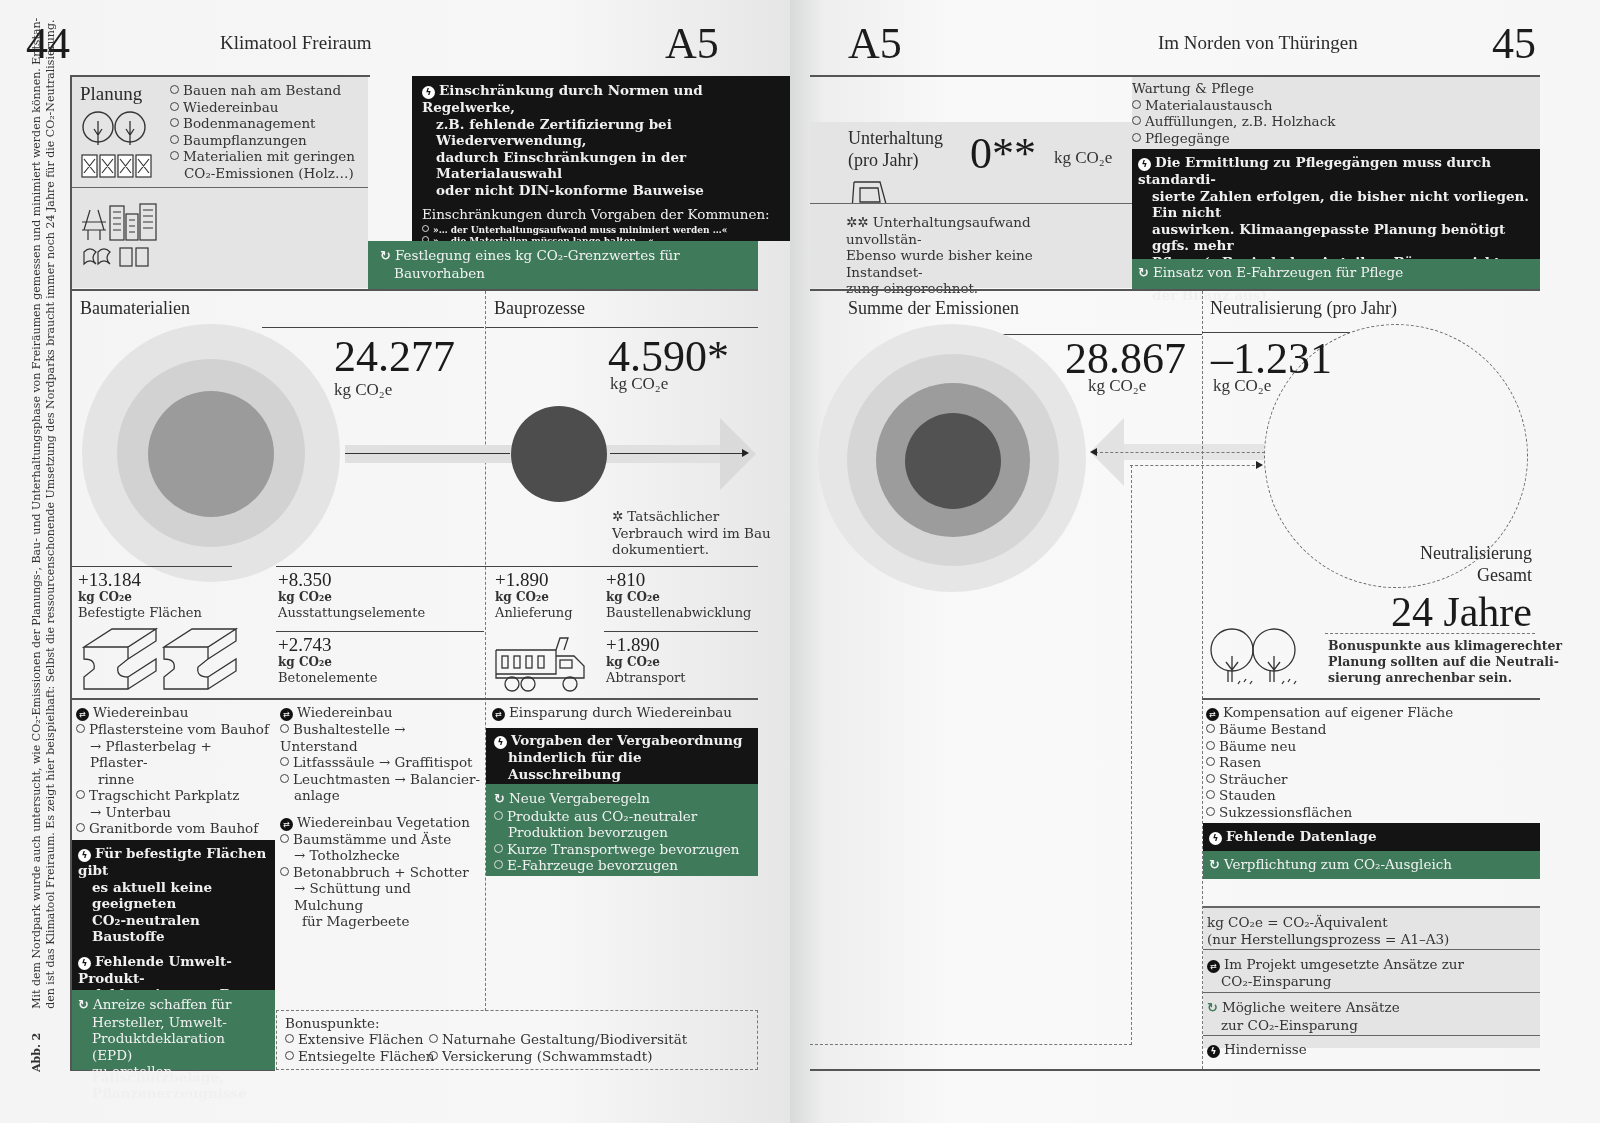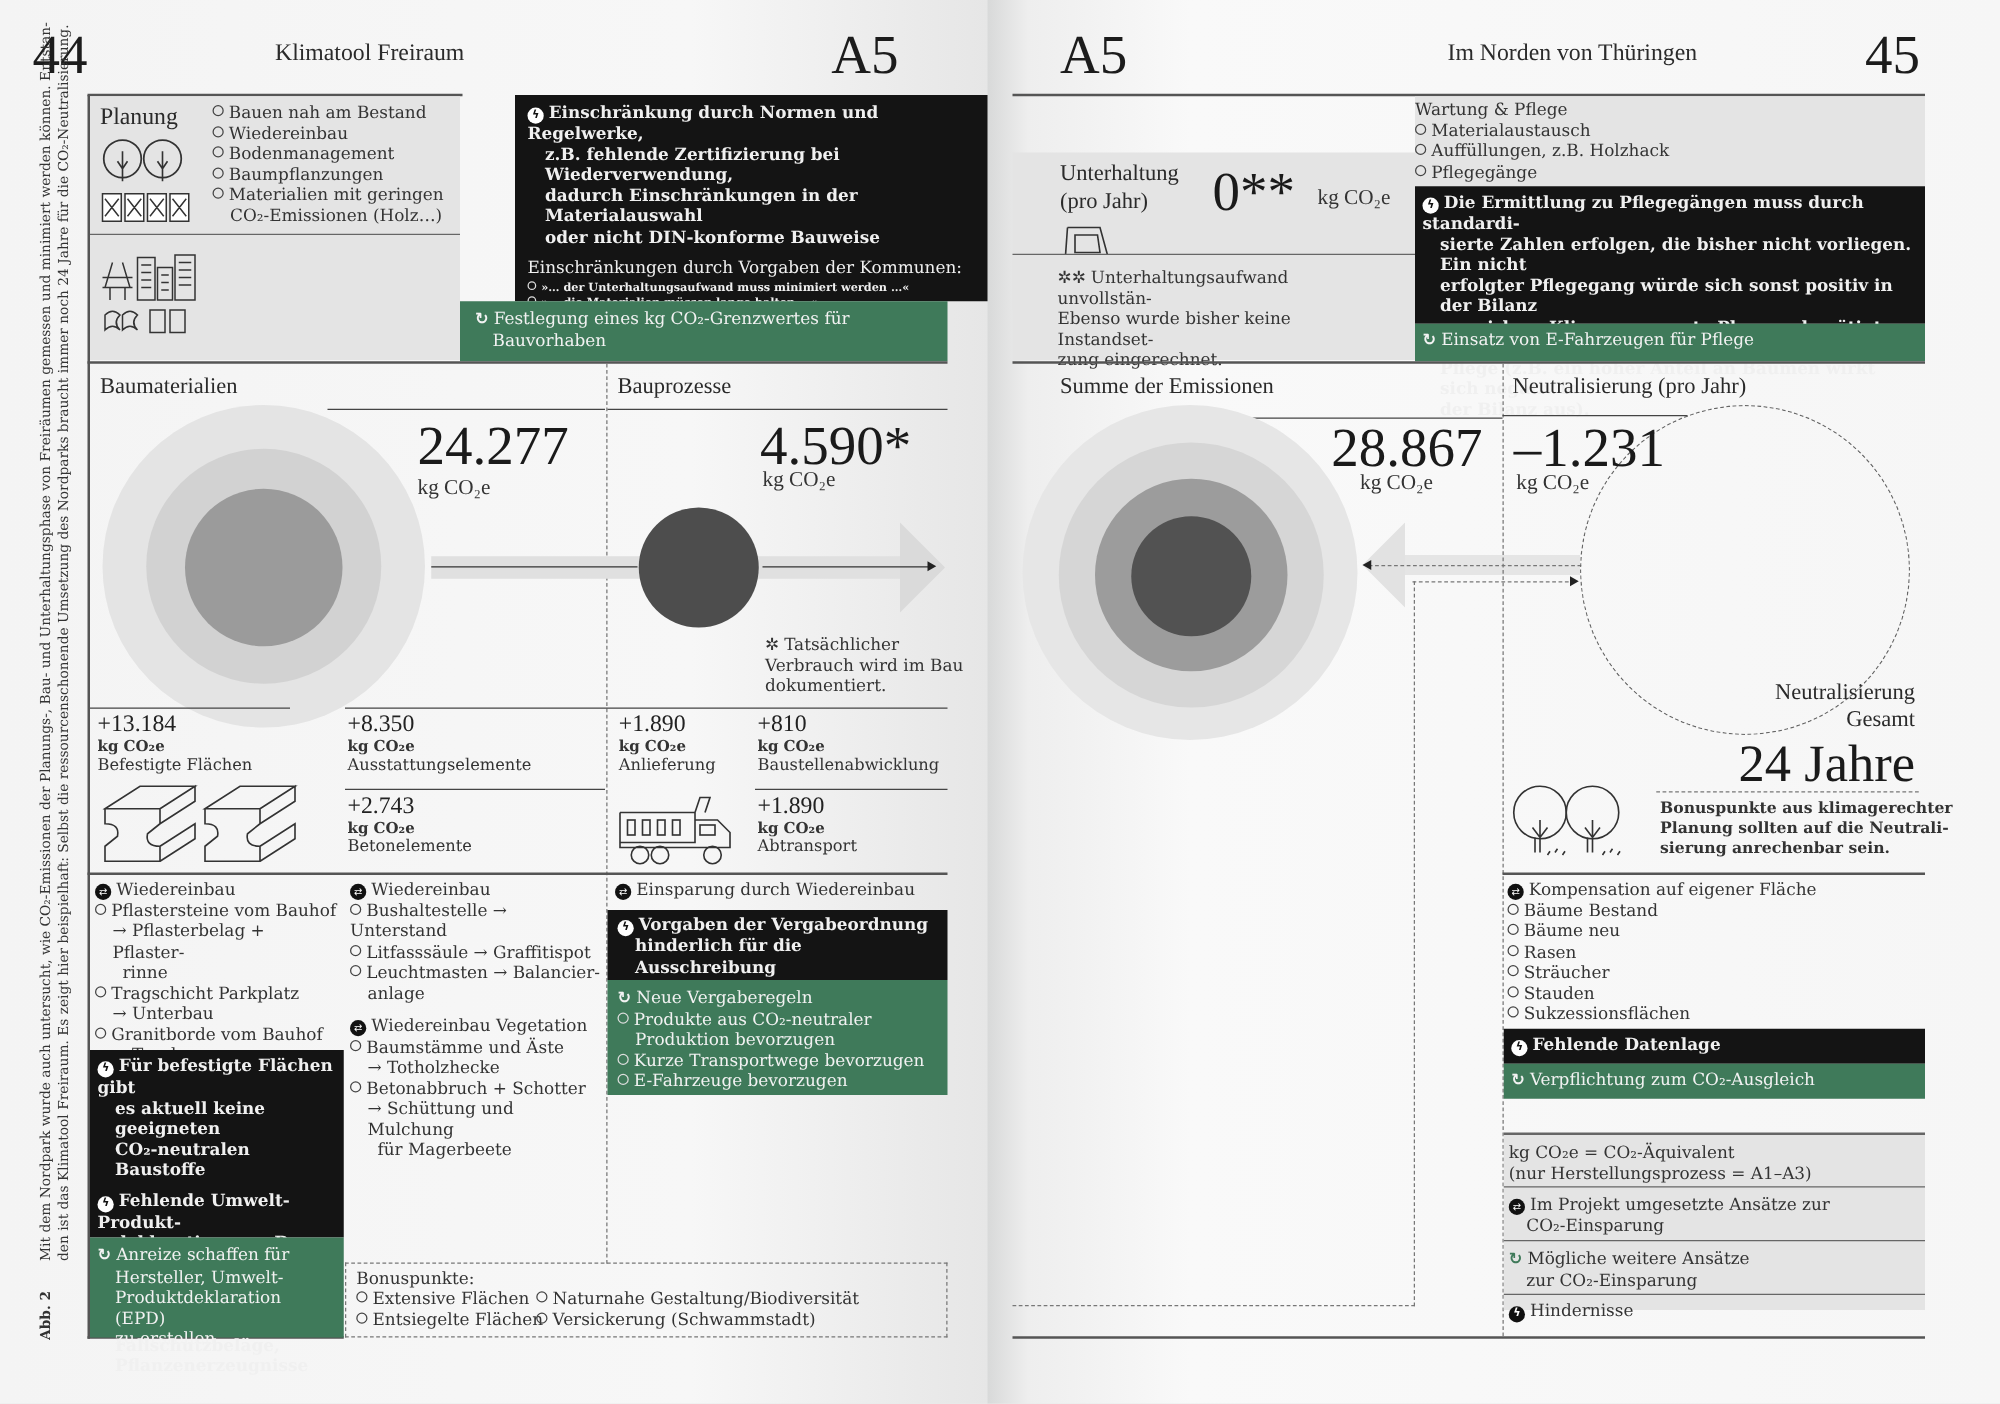--- a/index.html
+++ b/index.html
@@ -320,21 +320,20 @@
 
   <div class="abs grey-box t13" style="left:342px; top:77px; width:408px; height:72px; padding:3px 0 0 0; color:#333;">
     <div>Wartung &amp; Pflege</div>
     <div><span class="bullet-ring"></span><span>Materialaustausch</span></div>
     <div><span class="bullet-ring"></span><span>Auffüllungen, z.B. Holzhack</span></div>
     <div><span class="bullet-ring"></span><span>Pflegegänge</span></div>
   </div>
   <div class="abs black-box t13" style="left:342px; top:149px; width:408px; height:110px; padding:5px 6px; font-weight:bold;">
     <div><span class="ico-bolt">ϟ</span><span>Die Ermittlung zu Pflegegängen muss durch standardi-</span></div>
     <div class="indent">sierte Zahlen erfolgen, die bisher nicht vorliegen. Ein nicht</div>
-    <div class="indent">erfolgter Pflegegang würde sich sonst positiv in der Bilanz</div>
     <div class="indent">auswirken. Klimaangepasste Planung benötigt ggfs. mehr</div>
     <div class="indent">Pflege (z.B. ein hoher Anteil an Bäumen wirkt sich negativ in</div>
     <div class="indent">der Bilanz aus).</div>
   </div>
   <div class="abs green-box t13" style="left:342px; top:259px; width:408px; height:30px; padding:5px 6px;">
     <span class="ico-arrow">↻</span><span>Einsatz von E-Fahrzeugen für Pflege</span>
   </div>
   <div class="hline" style="left:20px; top:289px; width:730px;"></div>
 
   <div class="abs section-title" style="left:58px; top:298px;">Summe der Emissionen</div>

